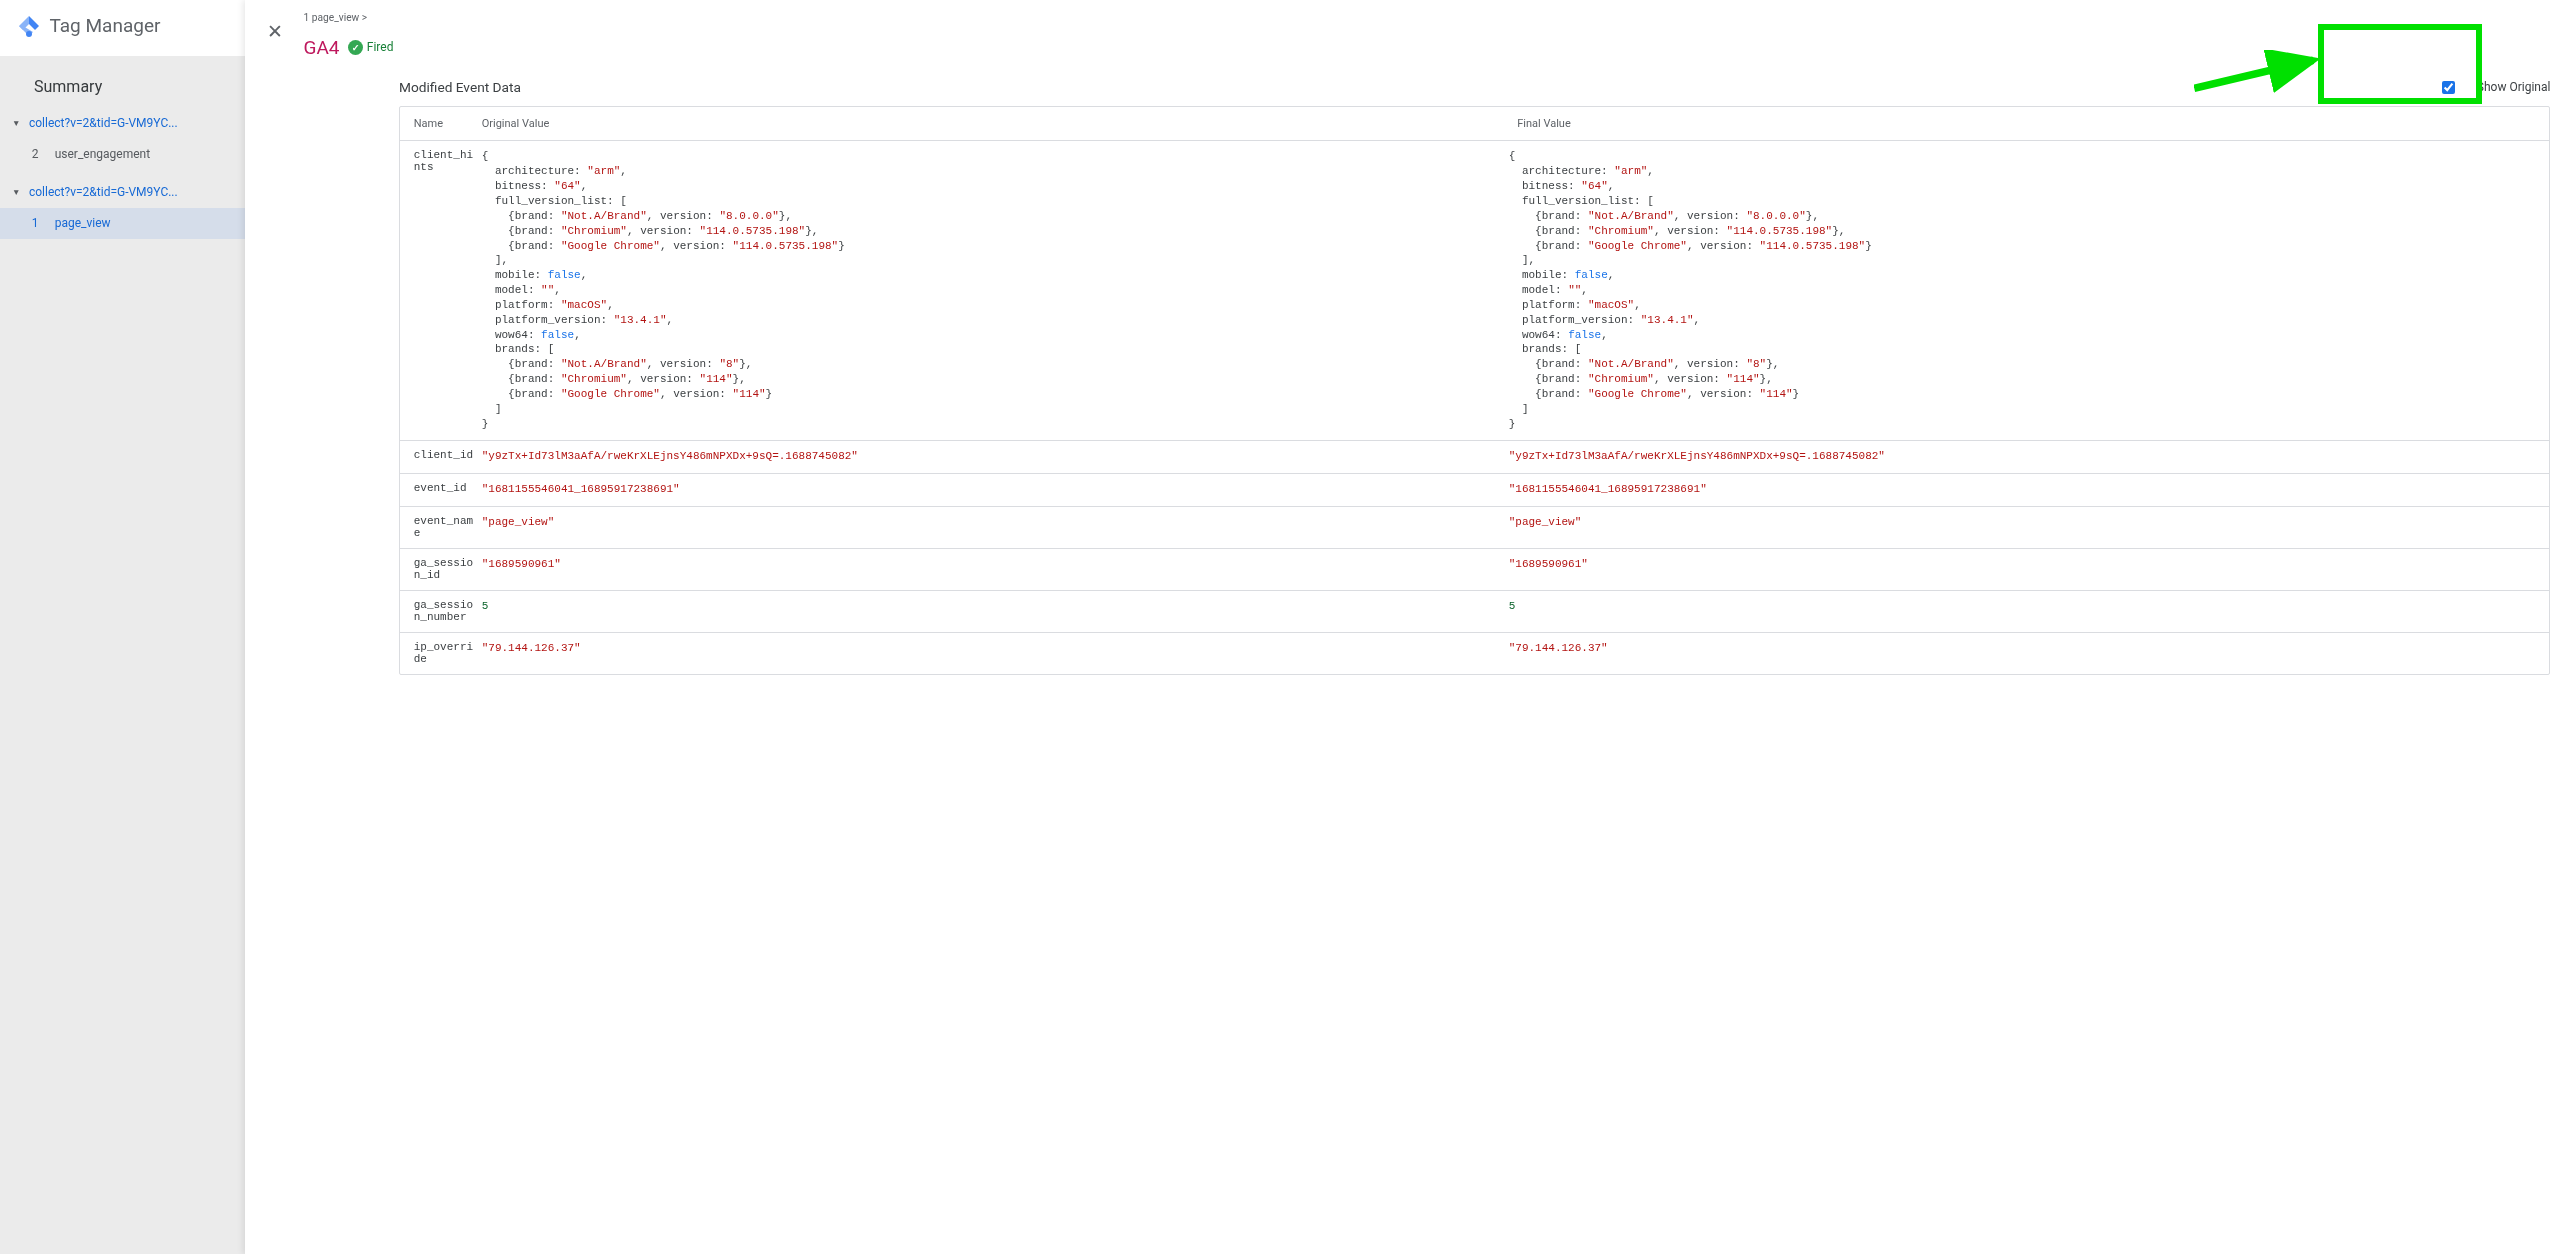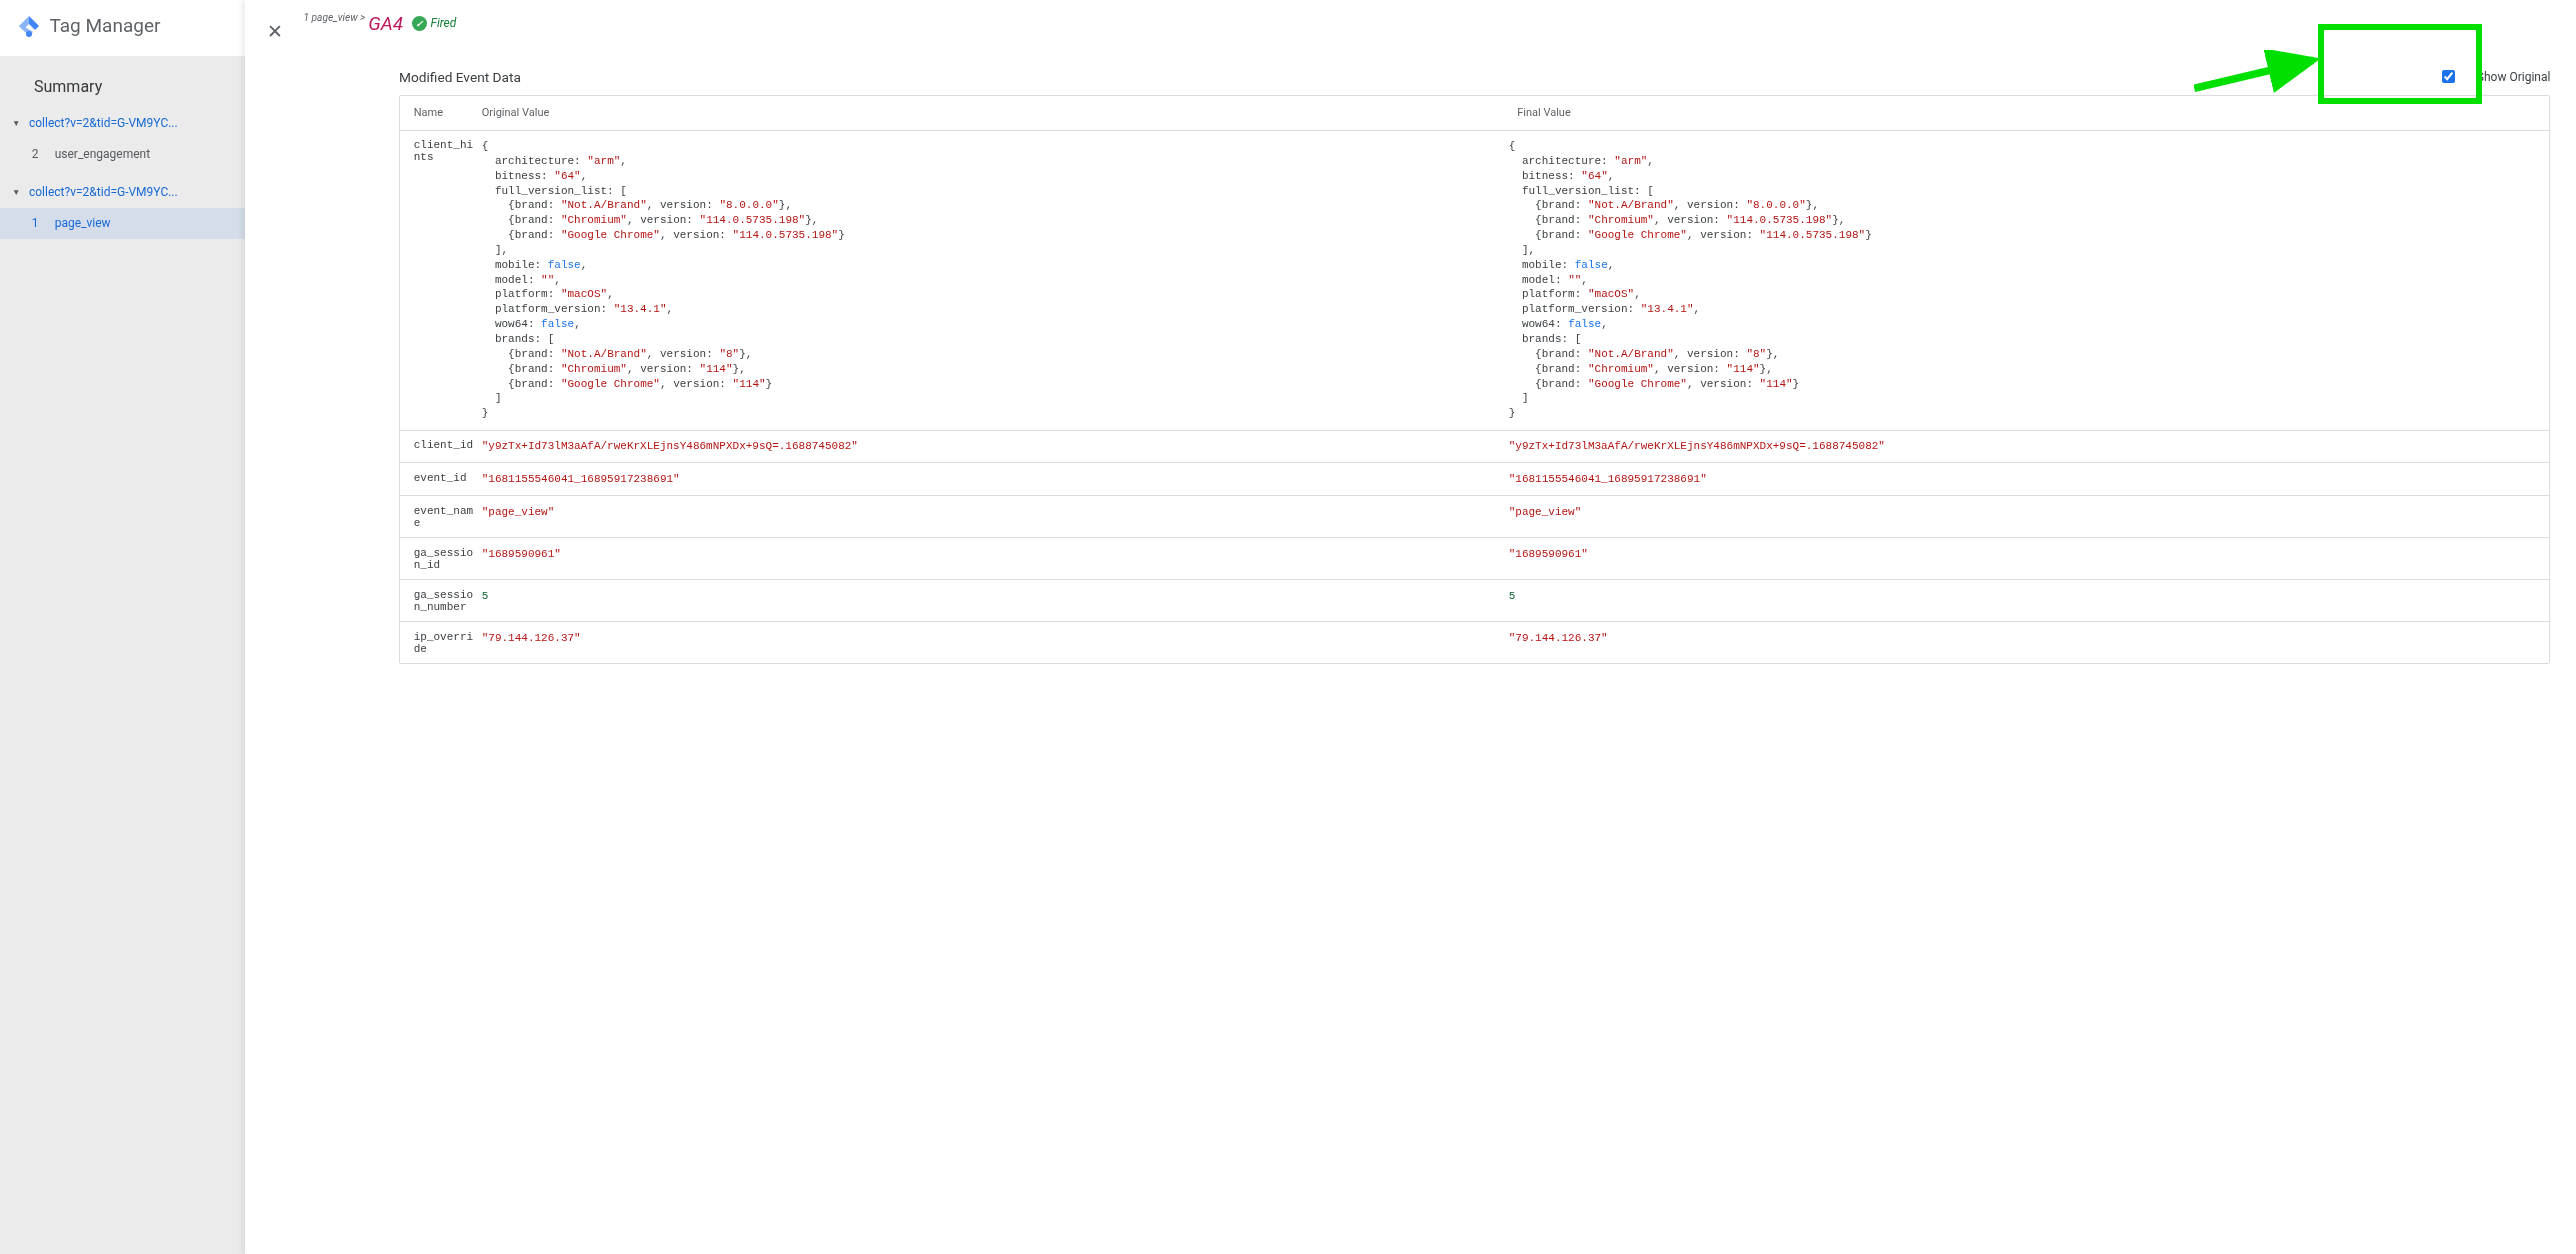--- a/index.html
+++ b/index.html
@@ -25,31 +25,31 @@
   
   
   .dim-overlay { position: absolute; top: 56px; left: 0; right: 0; bottom: 0; background: rgba(0,0,0,0.08); pointer-events: none; z-index: 1; }
   .main-bg { flex: 1; background: #f1f3f4; padding: 17px; position: relative; }
   .ev-text { font-size: 19px; color: #3c4043; position: absolute; top: 94px; left: 0px; }
   
   
   .overlay { position: absolute; top: 0; left: 245px; right: 0; bottom: 0; background: #fff; z-index: 10; box-shadow: -1.7px 0 6.8px rgba(0,0,0,0.1); display: flex; flex-direction: column; }
   .overlay-header { display: flex; align-items: flex-start; padding: 12px 17px 8.5px 17px; gap: 15.4px; }
   .close-btn { font-size: 19px; color: #5f6368; cursor: pointer; padding: 5.1px; margin-top: 3.4px; }
-  .header-info { display: flex; flex-direction: row; gap: 3px; font-style: italic; }
+  .header-info { display: flex; flex-direction: column; gap: 13px; }
   .breadcrumb { font-size: 10.2px; color: #5f6368; }
   .tag-row { display: flex; align-items: center; gap: 8.5px; }
   .tag-name { font-size: 19px; color: #be185d; }
   .status-badge { display: flex; align-items: center; gap: 3.4px; color: #188038; font-size: 12px; }
   .check-circle { width: 15.4px; height: 15.4px; background: #34a853; border-radius: 50%; display: flex; align-items: center; justify-content: center; color: #fff; font-size: 9.4px; font-weight: bold; }
   
   .overlay-body { flex: 1; overflow-y: auto; padding: 6.8px 0 17px 154px; }
   .section-header { display: flex; justify-content: space-between; align-items: center; padding: 5.1px 25.6px 10.2px 0; }
   .section-title { font-size: 13.7px; color: #3c4043; }
-  .show-original { display: flex; align-items: flex-start; gap: 22px; font-size: 12px; color: #3c4043; padding-left: 19px; }
+  .show-original { display: flex; align-items: center; gap: 22px; font-size: 12px; color: #3c4043; padding-left: 19px; }
   .show-original input { width: 12.8px; height: 12.8px; accent-color: #1a73e8; }
   
   .data-table { border: 0.9px solid #dadce0; border-radius: 2px; margin-right: 25.6px; }
   .table-head { display: flex; padding: 10.2px 13.7px; color: #5f6368; font-size: 11px; border-bottom: 0.9px solid #dadce0; }
   .col-name { width: 68px; flex-shrink: 0; }
   .col-orig { flex: 1; padding-right: 17px; }
   .col-final { flex: 1; }
   
   .data-row { display: flex; padding: 8.5px 13.7px; border-bottom: 0.9px solid #dadce0; font-family: 'Courier New', monospace; font-size: 11px; }
   .data-row:last-child { border-bottom: none; }

